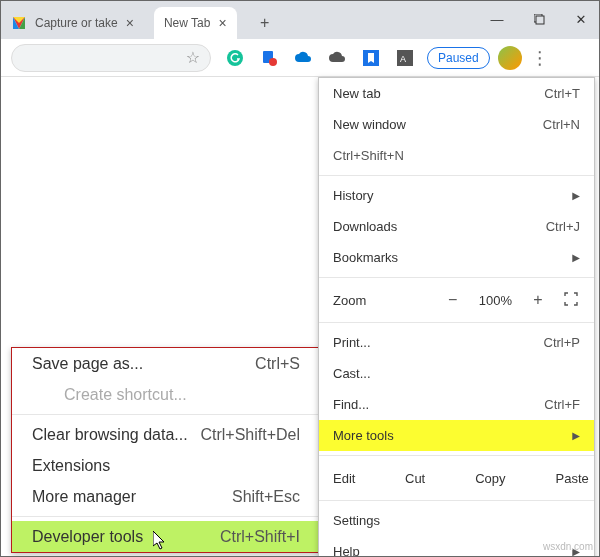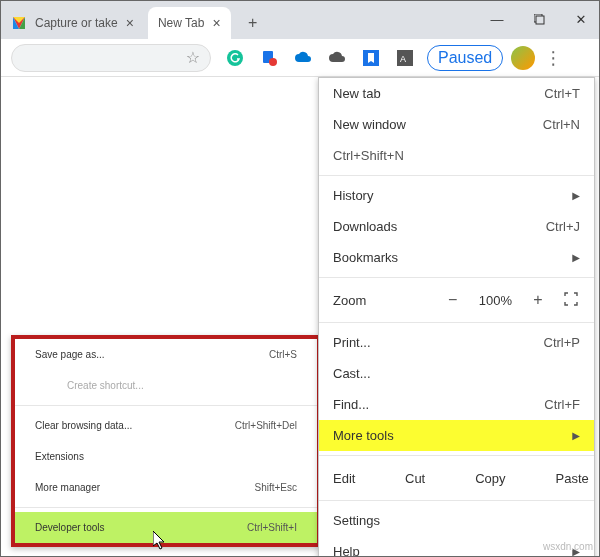--- a/index.html
+++ b/index.html
@@ -1,37 +1,37 @@
 <!DOCTYPE html>
 <html><head>
   <meta charset="utf-8">
   <style>
     * { box-sizing: border-box; margin: 0; padding: 0; font-family: 'Segoe UI', Arial, sans-serif; }
     body { width: 600px; height: 557px; background: #fff; position: relative; border: 1px solid #666; overflow: hidden; }
     
     
     .titlebar { height: 38px; background: #dee1e6; display: flex; align-items: flex-end; position: relative; }
-    .tab { height: 32px; display: flex; align-items: center; padding: 0 10px; font-size: 12px; color: #555; border-radius: 8px 8px 0 0; margin-right: 4px; max-width: 155px; position: relative; }
+    .tab { height: 32px; display: flex; align-items: center; padding: 0 10px; font-size: 12px; color: #555; border-radius: 8px 8px 0 0; margin-right: 10px; max-width: 155px; position: relative; }
     .tab.inactive { background: #dee1e6; }
     .tab.active { background: #fff; }
     .favicon { width: 16px; height: 16px; margin-right: 8px; display: inline-flex; align-items: center; justify-content: center; }
     .tab-title { white-space: nowrap; overflow: hidden; text-overflow: ellipsis; flex: 1; }
     .tab-close { font-size: 14px; color: #555; margin-left: 8px; cursor: pointer; }
     .newtab-btn { width: 28px; height: 28px; display: flex; align-items: center; justify-content: center; font-size: 16px; color: #555; margin-left: 4px; margin-bottom: 2px; }
     .win-controls { position: absolute; right: 4px; top: 4px; display: flex; gap: 14px; }
     .win-btn { width: 28px; height: 28px; display: flex; align-items: center; justify-content: center; font-size: 13px; color: #333; }
     
     
     .toolbar { height: 38px; background: #fff; border-bottom: 1px solid #e0e0e0; display: flex; align-items: center; padding: 4px 6px; gap: 4px; }
     .omnibox { flex: 0 0 200px; height: 28px; border: 1px solid #ddd; border-radius: 14px; display: flex; align-items: center; padding: 0 10px; background: #f1f3f4; margin-left: 4px; }
     .omnibox-spacer { flex: 1; }
     .star { color: #888; font-size: 16px; }
     .ext-icons { display: flex; align-items: center; gap: 14px; margin-left: 10px; }
     .ext-icon { width: 20px; height: 20px; display: flex; align-items: center; justify-content: center; }
-    .paused-pill { border: 1px solid #1a73e8; color: #1a73e8; font-size: 16px; padding: 3px 10px; border-radius: 14px; margin-left: 8px; }
+    .paused-pill { border: 1px solid #1a73e8; color: #1a73e8; font-size: 12px; padding: 3px 10px; border-radius: 14px; margin-left: 8px; }
     .avatar { width: 24px; height: 24px; border-radius: 50%; background: linear-gradient(135deg, #8bc34a, #ff9800); margin-left: 4px; }
     .kebab { width: 24px; height: 24px; display: flex; align-items: center; justify-content: center; color: #666; font-size: 18px; margin-left: 2px; margin-right: 2px; }
 
     .content { background: #fff; height: calc(100% - 76px); position: relative; }
 
     
     .main-menu { position: absolute; right: 4px; top: 76px; width: 277px; background: #fff; border: 1px solid #c5c5c5; box-shadow: 0 2px 6px rgba(0,0,0,0.25); font-size: 13px; color: #333; z-index: 10; }
     .menu-item { display: flex; align-items: center; justify-content: space-between; height: 31px; padding: 0 14px; }
     .menu-item.hover { background: #fcfd30; }
     .menu-shortcut { color: #555; }
@@ -41,21 +41,21 @@
     .zoom-label { flex: 0 0 80px; }
     .zoom-controls { display: flex; align-items: center; gap: 16px; margin-left: auto; }
     .zoom-btn { font-size: 16px; color: #555; width: 20px; text-align: center; }
     .fullscreen-icon { width: 16px; height: 16px; }
     .edit-row { display: flex; align-items: center; height: 36px; padding: 0 14px; }
     .edit-label { flex: 0 0 60px; }
     .edit-btns { display: flex; margin-left: auto; gap: 26px; }
     .edit-btn { padding: 6px 12px; color: #333; }
 
     
-    .submenu { position: absolute; left: 10px; top: 334px; width: 310px; background: #fff; border: 4px solid #b91c1c; box-shadow: 0 2px 6px rgba(0,0,0,0.25); font-size: 10px; color: #333; z-index: 9; }
+    .submenu { position: absolute; left: 10px; top: 346px; width: 310px; background: #fff; border: 1px solid #b91c1c; box-shadow: 0 2px 6px rgba(0,0,0,0.25); font-size: 16px; color: #333; z-index: 9; }
     .submenu .menu-item { padding: 0 20px; }
     .submenu .disabled { color: #aaa; margin-left: 32px; }
     .submenu .hover { background: #bef264; }
     
     .cursor { position: absolute; left: 152px; top: 530px; z-index: 20; pointer-events: none; }
 
     .watermark { position: absolute; right: 6px; bottom: 4px; font-size: 10px; color: #bbb; z-index: 30; }
   </style>
 </head>
 <body>

